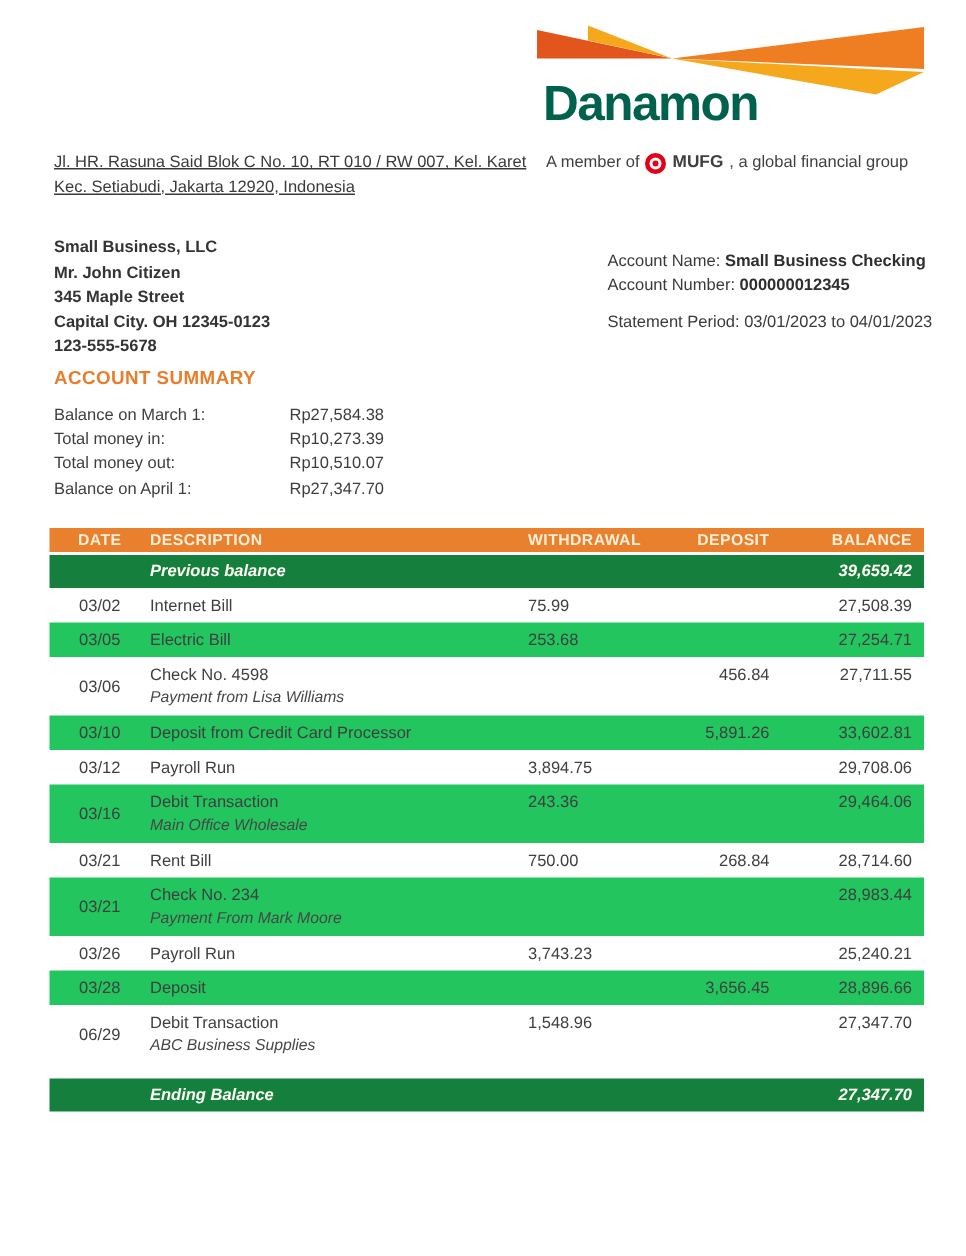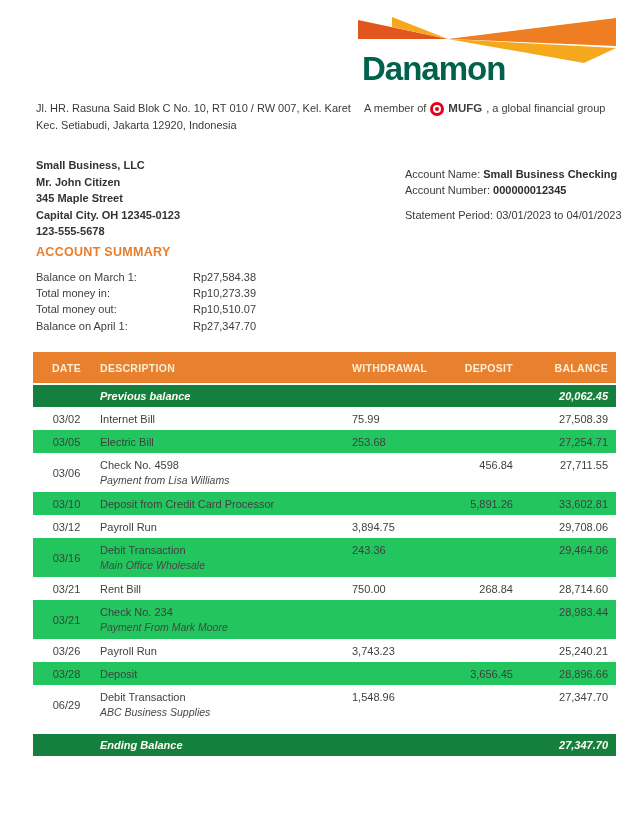--- a/index.html
+++ b/index.html
@@ -30,21 +30,21 @@
     position:relative; flex:0 0 auto;
   }
   .mufg-icon::after {
     content:""; position:absolute; left:1.5px; top:1.5px;
     width:4px; height:4px; border-radius:50%; background:#e50019;
   }
 
   
   .bank-address {
     position:absolute; left:36px; top:100px;
-    font-size:11px; line-height:16.5px; color:#3a3a3a;
+    font-size:11px; line-height:16.5px; color:#3a3a3a;text-decoration:underline;
   }
   .customer-address {
     position:absolute; left:36px; top:157px;
     font-size:11px; line-height:16.5px; font-weight:bold; color:#333333;
   }
 
   
   .account-info {
     position:absolute; left:405px; top:166px;
     font-size:11px; line-height:16px; color:#3a3a3a;
@@ -57,21 +57,21 @@
   .summary-title {
     color:#e87e2b; font-weight:bold; font-size:12.5px;
     letter-spacing:0.3px; margin-bottom:10px;
   }
   .summary-row { display:flex; font-size:11px; line-height:16.2px; }
   .summary-row .lbl { width:157px; }
 
   
   .stable { position:absolute; left:33px; top:352px; width:583px; font-size:11px; }
   .thead {
-    display:flex; align-items:center; height:31px;
+    display:flex; align-items:center; height:16px;
     background:#e8802e; color:#fbeed7;
     font-weight:bold; font-size:10.5px; letter-spacing:0.3px;
   }
   .gold-row {
     display:flex; align-items:center; height:22px;
     background:#15803d; color:#fffdf4; font-weight:bold;font-style:italic;
   }
   .gold-row.prev { margin-top:2px; }
   .gold-row.end  { margin-top:10px; }
   .trow { display:flex; align-items:center; height:23px; color:#3f3f3f; }
@@ -162,21 +162,21 @@
       <div class="col-wd">WITHDRAWAL</div>
       <div class="col-dep">DEPOSIT</div>
       <div class="col-bal">BALANCE</div>
     </div>
 
     <div class="gold-row prev">
       <div class="col-date"></div>
       <div class="col-desc">Previous balance</div>
       <div class="col-wd"></div>
       <div class="col-dep"></div>
-      <div class="col-bal">20,062.45</div>
+      <div class="col-bal">39,659.42</div>
     </div>
 
     <div>
         <div class="trow">
           <div class="col-date">03/02</div>
           <div class="col-desc">
             <div class="">Internet Bill</div>
           </div>
           <div class="col-wd amt">75.99</div>
           <div class="col-dep amt"></div>

